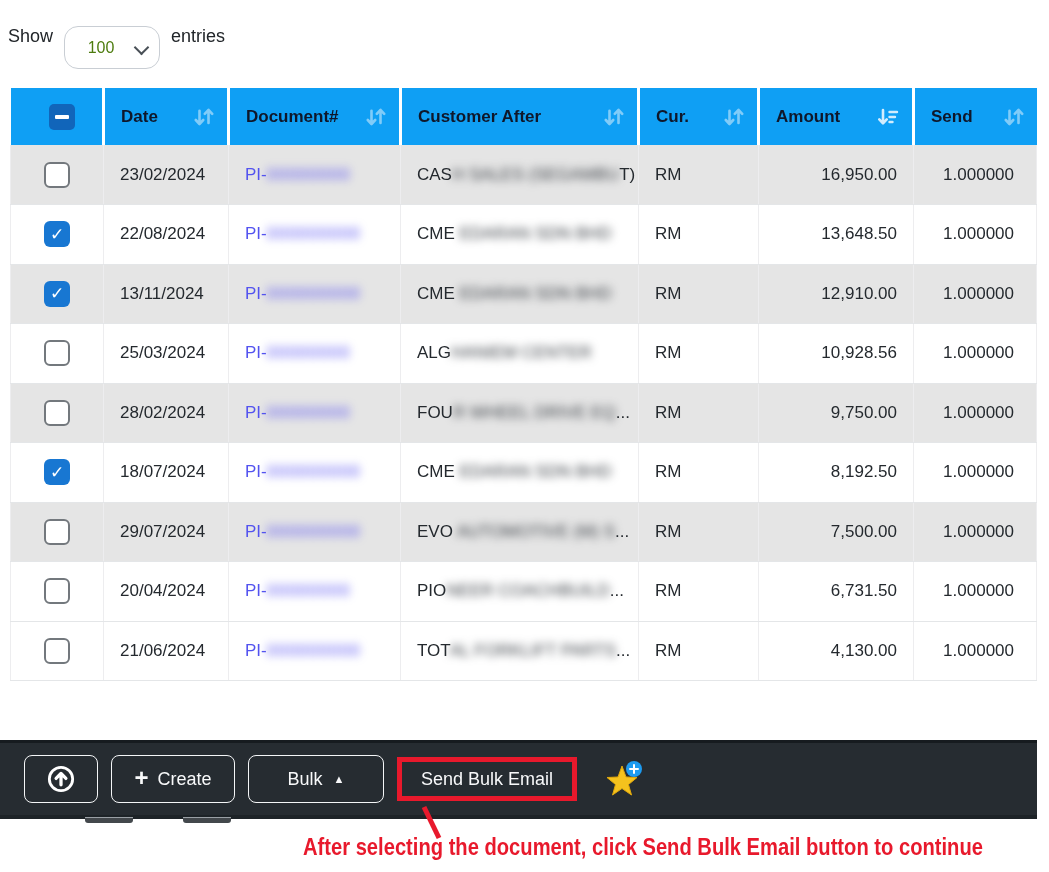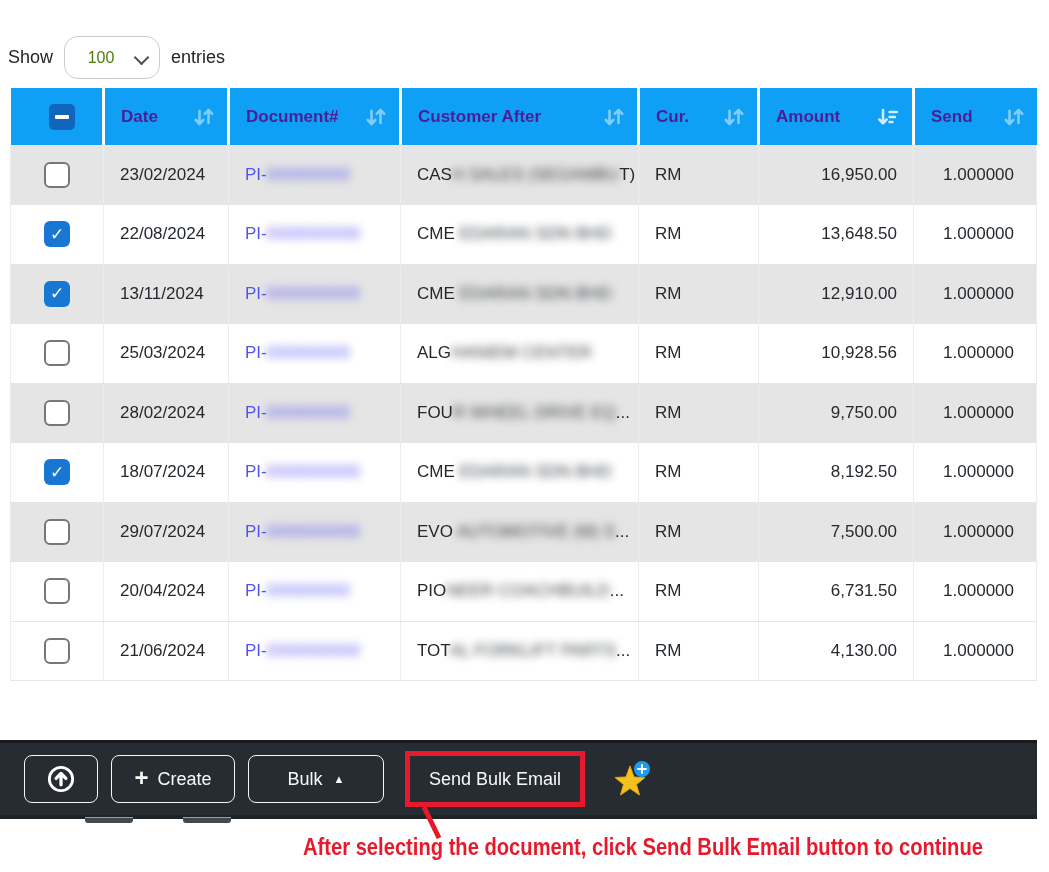--- a/index.html
+++ b/index.html
@@ -1,33 +1,33 @@
 <!DOCTYPE html>
 <html style="--header_bg: #0f9ff4; --header_checkbox_bg: #1165ba; --row_checkbox_checked_bg: #1877d2; --link_color: #5353ef; --toolbar_bg: #262c31; --highlight_red: #e8192c; --star_yellow: #f5c21d; --badge_blue: #1d9bf0;"><head>
 <meta charset="utf-8">
 <style>
   * { margin:0; padding:0; box-sizing:border-box; }
   html,body { width:1049px; height:872px; background:#ffffff; overflow:hidden;
     font-family:"Liberation Sans","DejaVu Sans",sans-serif; }
   .page { position:relative; width:1049px; height:872px; background:#fff; }
 
   
-  .show-row { position:absolute; top:36px; left:8px; display:flex; align-items:center;
+  .show-row { position:absolute; top:26px; left:8px; display:flex; align-items:flex-start;
     gap:11px; font-size:18px; color:#212529; }
   .select-wrap { position:relative; width:96px; height:43px; }
   .select-wrap select { width:100%; height:100%; border:1px solid #c9ced4; border-radius:14px;
     background:#fff; font-size:16px; color:#4d7c0f; text-align:center; padding-right:22px;
     -webkit-appearance:none; appearance:none; font-family:inherit; }
   .select-wrap::after { content:""; position:absolute; right:13px; top:16px; width:9px; height:9px;
     border-right:2px solid #495057; border-bottom:2px solid #495057; transform:rotate(45deg);
     pointer-events:none; }
 
   
   .grid { position:absolute; top:88px; left:10px; width:1026px; border-collapse:collapse; table-layout:fixed; }
-  .grid th { background:var(--header_bg); color:#4c1d95; font-size:17px; font-weight:bold;
+  .grid th { background:var(--header_bg); color:#0f172a; font-size:17px; font-weight:bold;
     height:57px; text-align:left; padding-left:16px; position:relative; border-right:3px solid #fff; cursor:pointer; }
   .grid th:last-child { border-right:none; }
   .grid th .sort-ic { position:absolute; right:12px; top:50%; transform:translateY(-50%); }
   .grid td { height:59.5px; font-size:17px; color:#24292e; padding-left:16px;
     border-bottom:1px solid #e4e6e8; border-right:1px solid #ededef; background:#fff;
     white-space:nowrap; overflow:hidden; }
   .grid td:first-child { border-left:1px solid #ededef; padding-left:0; text-align:center; }
   .grid tr.odd td { background:#e5e5e5; }
   .grid td.num { text-align:right; padding-right:16px; padding-left:0; }
   .grid td.rate { padding-right:22px; }
@@ -51,22 +51,22 @@
     background:var(--toolbar_bg); border-top:3px solid #161b1f; border-bottom:4px solid #1d2327;
     display:flex; align-items:center; padding-left:24px; gap:13px; }
   .tb-btn { height:48px; background:transparent; border:1.5px solid #f4f6f7; border-radius:8px;
     color:#f8f9fa; font-size:18px; font-family:inherit; display:flex; align-items:center;
     justify-content:center; gap:9px; cursor:pointer; }
   .tb-btn.icon-only { width:74px; }
   .tb-btn.create { width:124px; }
   .tb-btn.bulk { width:136px; }
   .plus-glyph { font-size:24px; font-weight:bold; line-height:1; margin-top:-2px; }
   .caret-up { font-size:11px; margin-left:2px; }
-  .send-bulk { height:56px; min-width:180px; background:transparent; border:5px solid var(--highlight_red);
-    color:#f8f9fa; font-size:18px; font-family:inherit; padding:0 16px; cursor:pointer; margin-left:8px; }
+  .send-bulk { height:44px; min-width:180px; background:transparent; border:5px solid var(--highlight_red);
+    color:#f8f9fa; font-size:18px; font-family:inherit; padding:0 16px; cursor:pointer; margin-left:0; }
   .star-wrap { position:relative; width:42px; height:42px; margin-left:13px; cursor:pointer; }
 
   
   .stub { position:absolute; top:817px; height:6px; width:48px; background:#43484c;
     border-top:1px solid #9aa0a5; border-radius:0 0 3px 3px; }
   .stub.s1 { left:85px; } .stub.s2 { left:183px; }
 
   
   .overlay-svg { position:absolute; top:0; left:0; pointer-events:none; }
   .annotation { position:absolute; top:833px; left:303px; font-size:24px; font-weight:bold;

